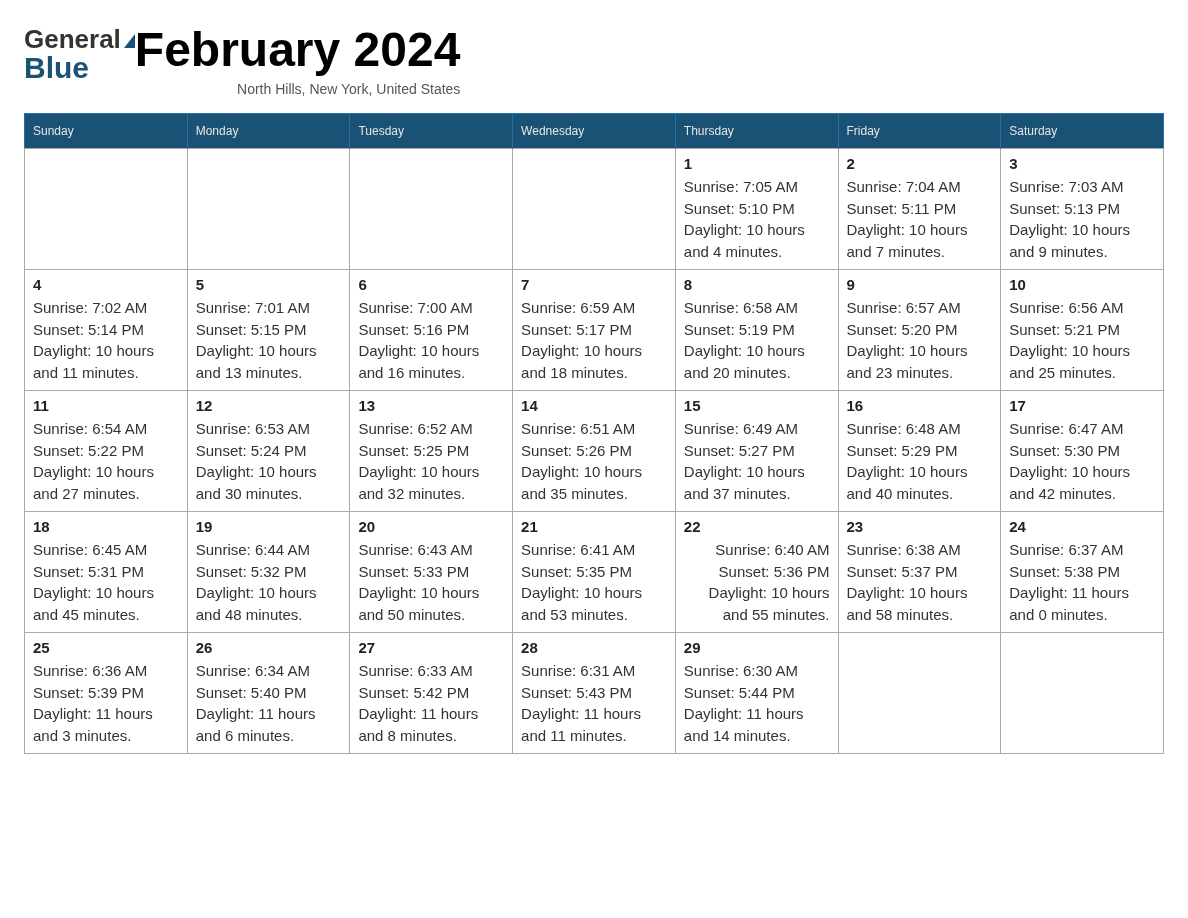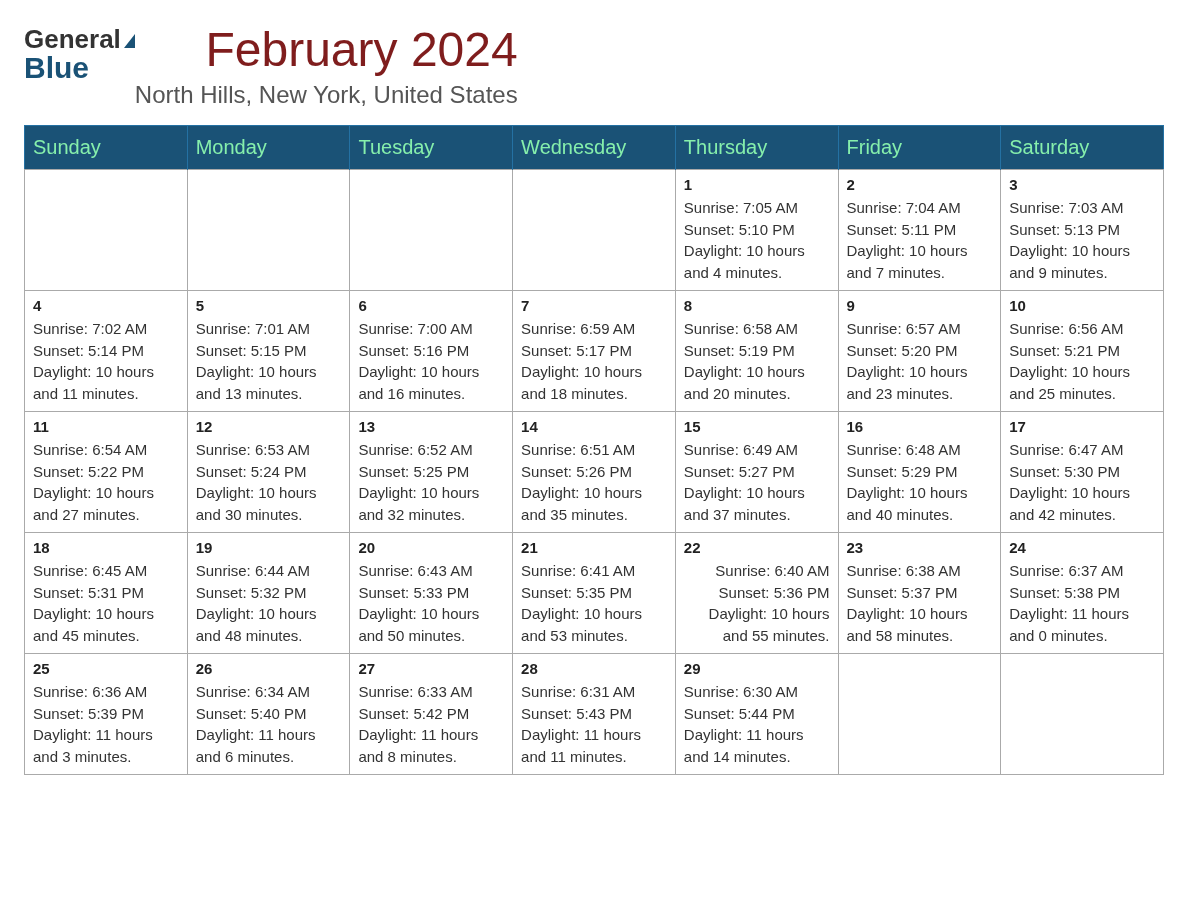--- a/index.html
+++ b/index.html
@@ -14,40 +14,40 @@
       display: flex;
       justify-content: flex-start;
       align-items: flex-start;
       margin-bottom: 16px;
     }
     .title-section {
       text-align: right;
     }
     .month-title {
       font-size: 48px;
-      font-weight: normal;
-      color: #7f1d1d;
+      font-weight: bold;
+      color: #000000;
       line-height: 1.1;
     }
     .location {
-      font-size: 24px;
+      font-size: 14px;
       color: #555;
       margin-top: 4px;
     }
     .calendar {
       width: 100%;
       border-collapse: collapse;
       border: 1px solid #2471a3;
     }
     .calendar th {
       background-color: #1a5276;
-      color: #86efac;
+      color: #e5e5e5;
       padding: 10px 8px;
       text-align: left;
-      font-size: 20px;
+      font-size: 12px;
       font-weight: normal;
       border-right: 1px solid #2471a3;
     }
     .calendar th:last-child {
       border-right: none;
     }
     .calendar td {
       border: 1px solid #aaa;
       vertical-align: top;
       padding: 6px 8px;

